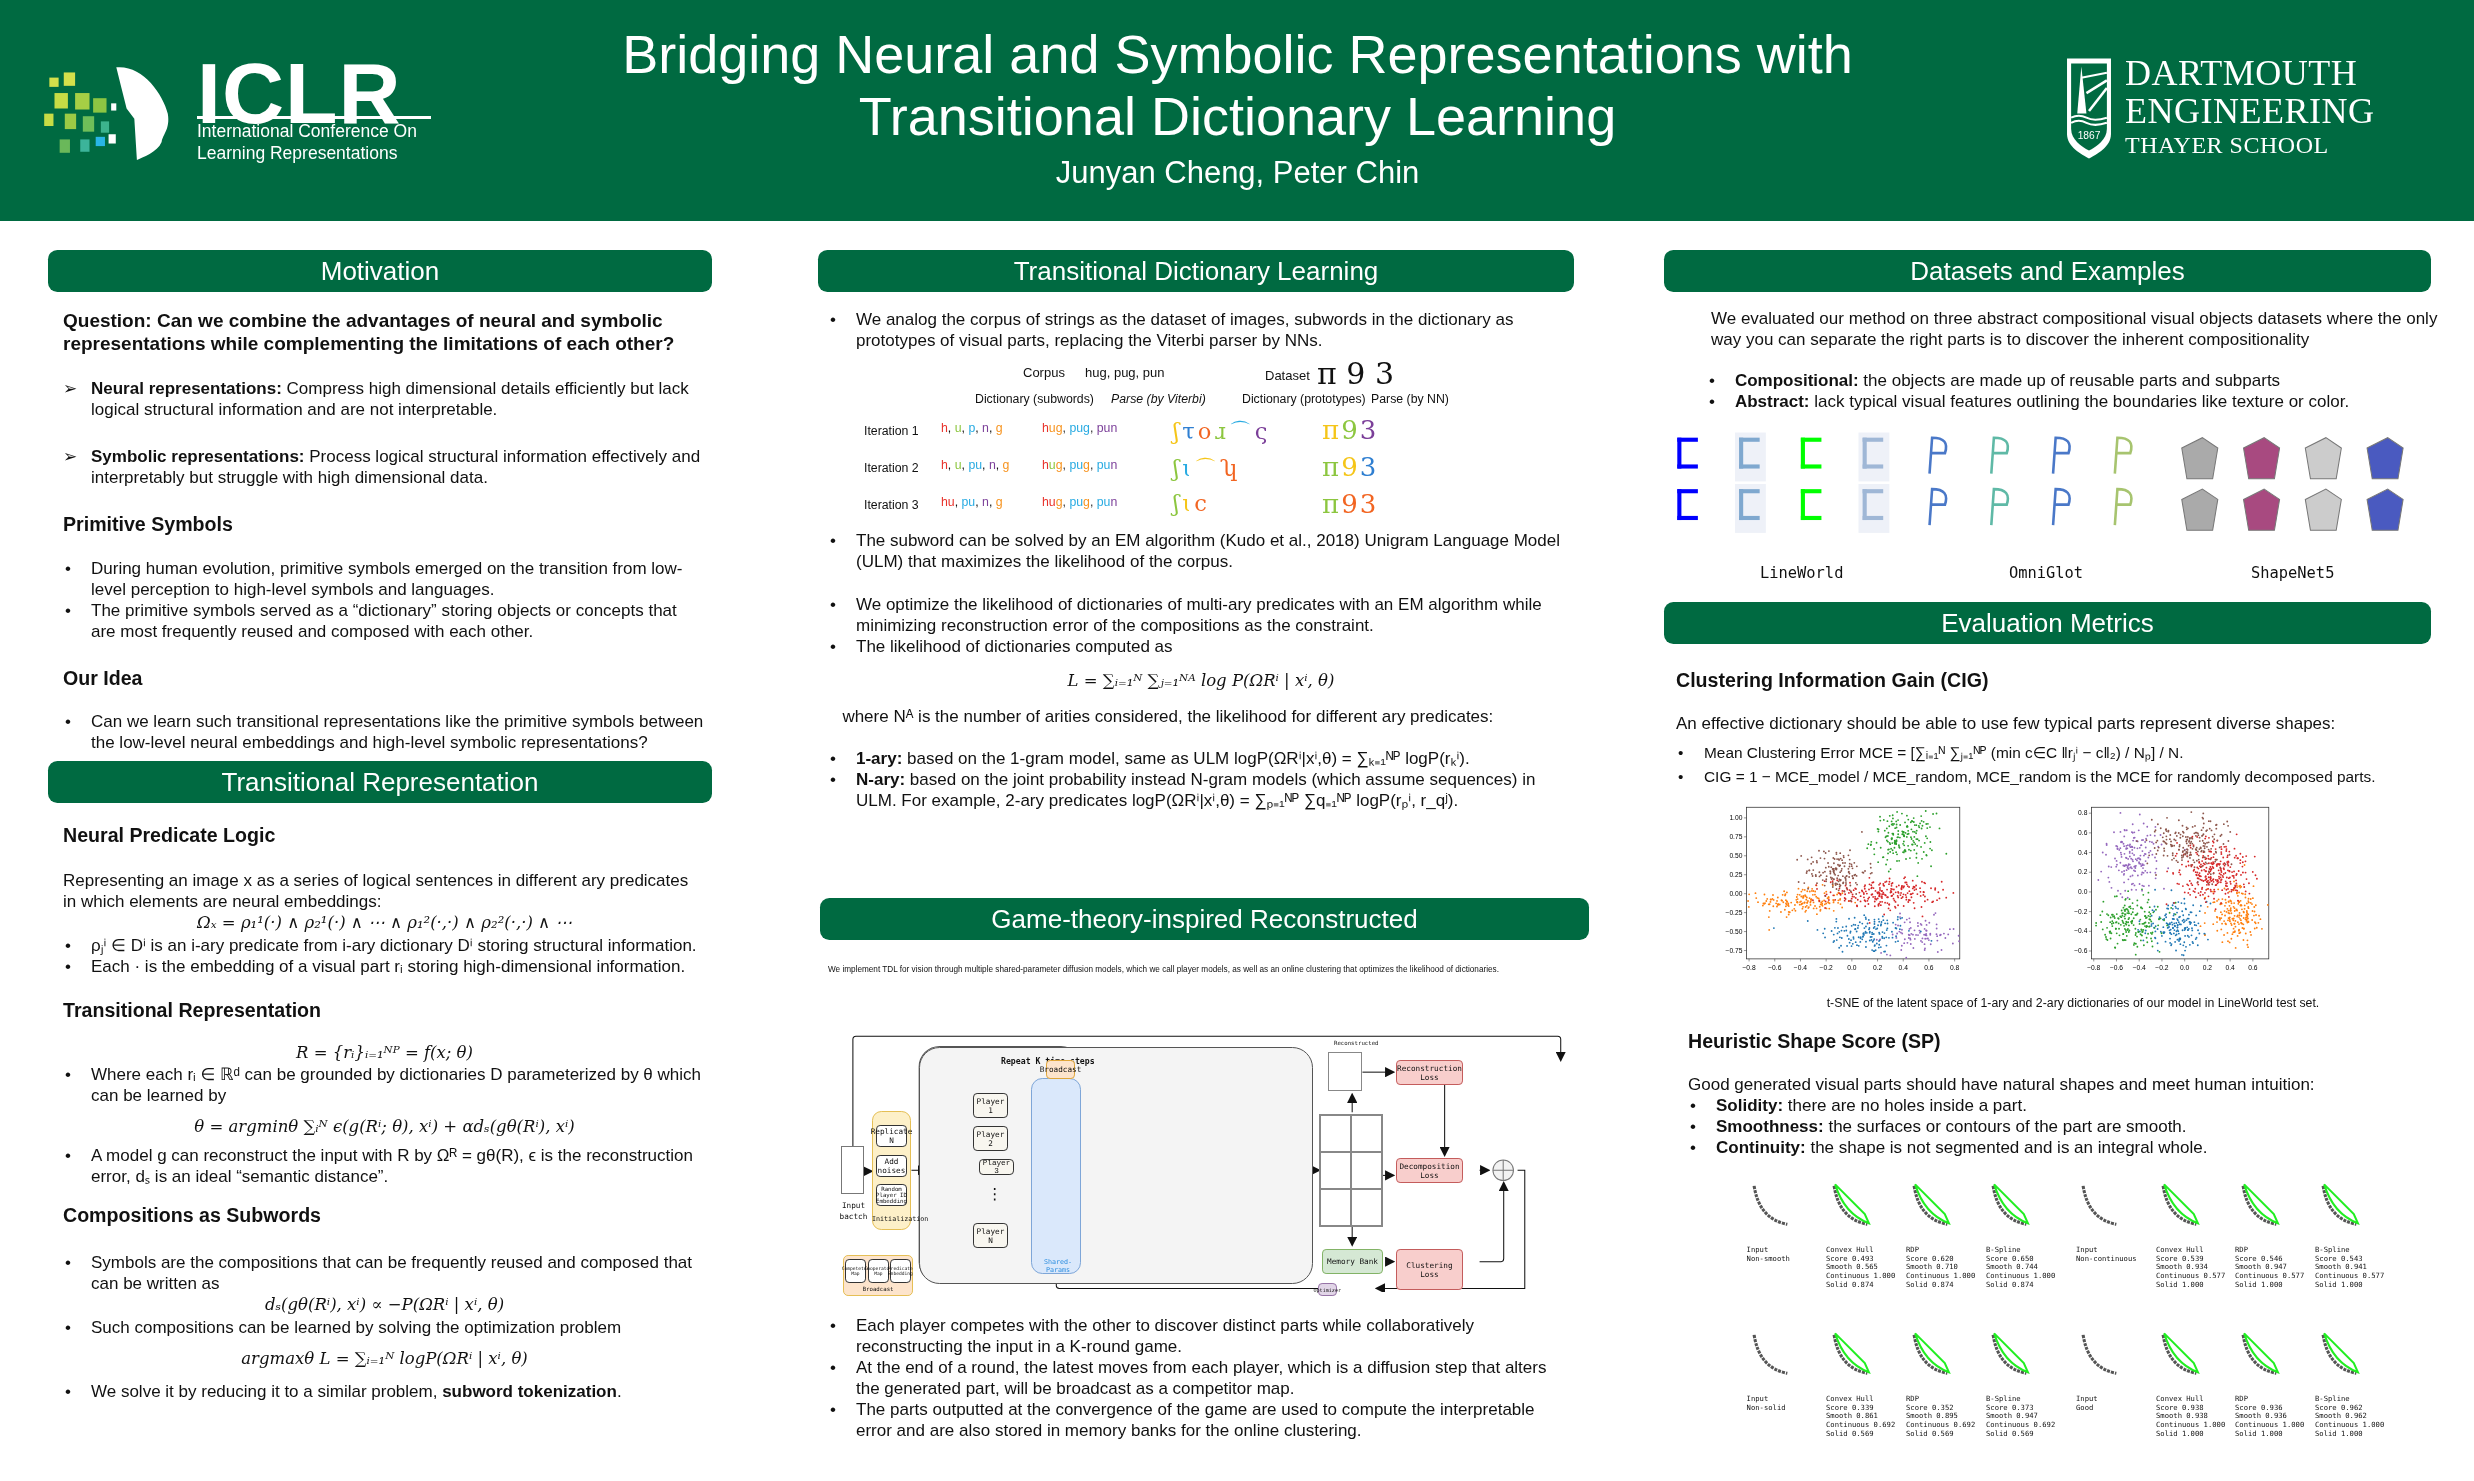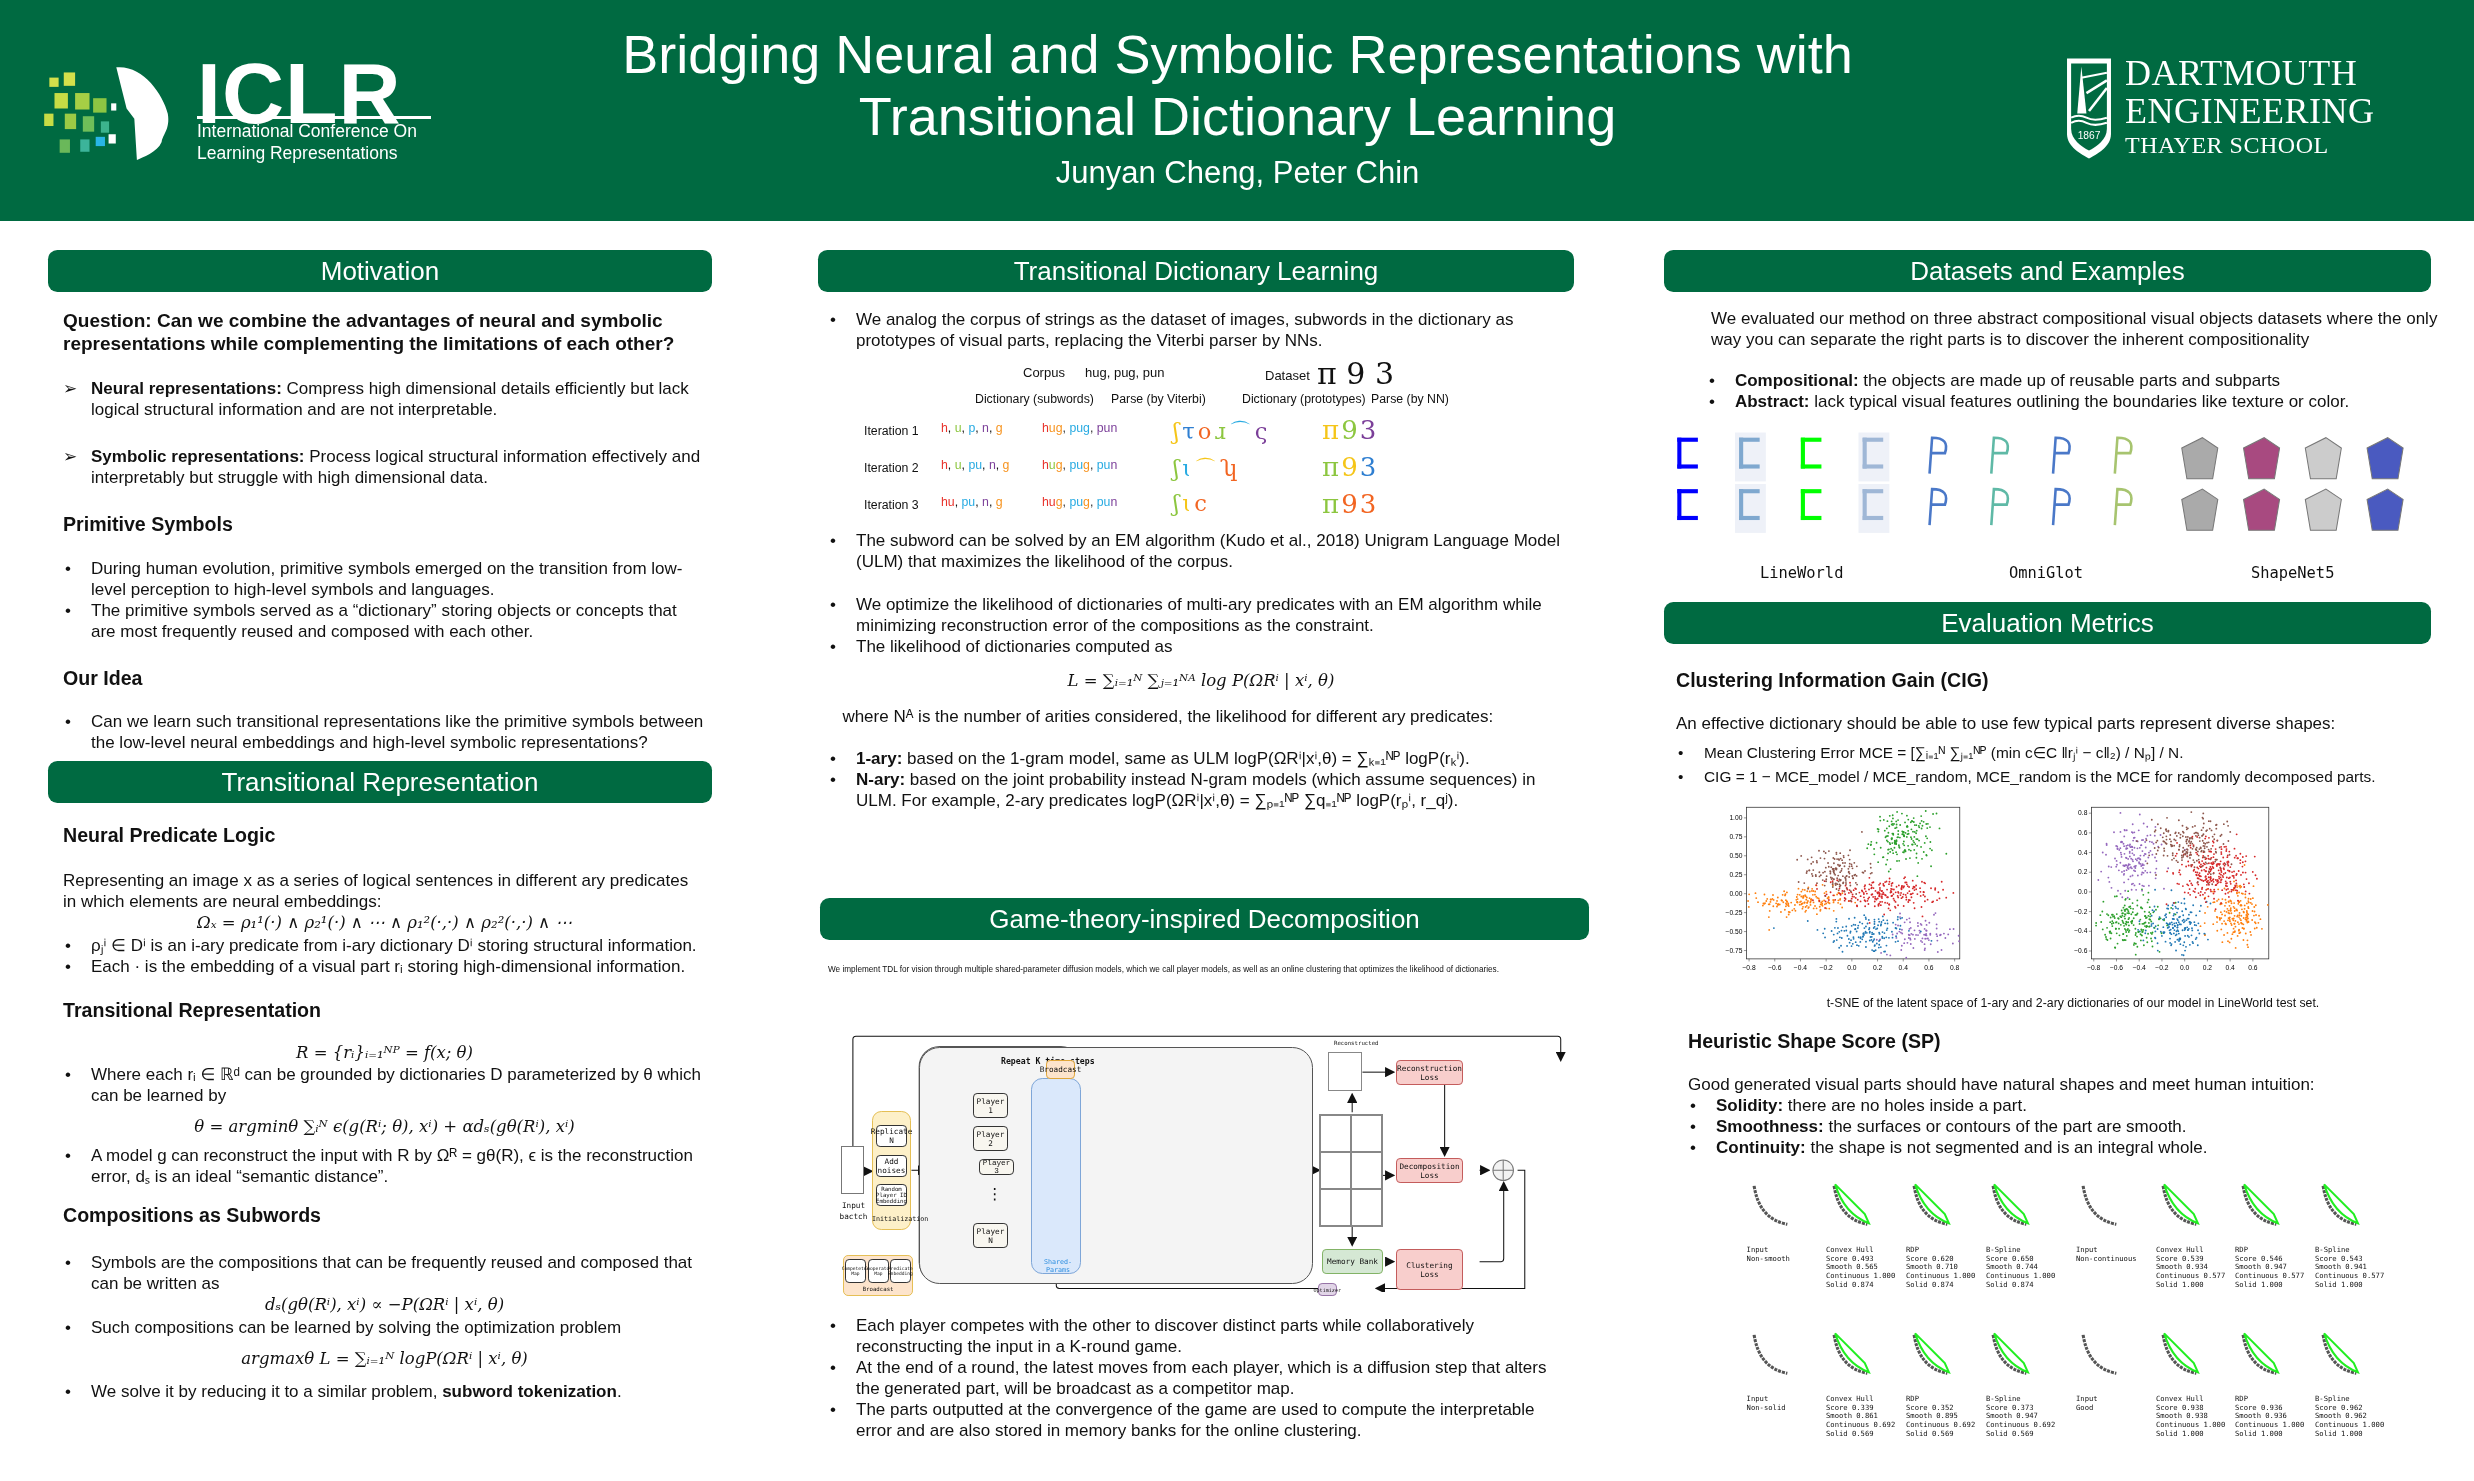--- a/index.html
+++ b/index.html
@@ -150,21 +150,21 @@
     <li>We analog the corpus of strings as the dataset of images, subwords in the dictionary as prototypes of visual parts, replacing the Viterbi parser by NNs.</li>
   </ul>
 </div>
 
 <div class="figure-box" style="left:864px;top:360px;width:695px;height:170px;">
   <div style="position:absolute;left:159px;top:5.1px;font-size:13px;">Corpus</div>
   <div style="position:absolute;left:221px;top:5.1px;font-size:13px;">hug, pug, pun</div>
   <div style="position:absolute;left:401px;top:8.2px;font-size:13px;">Dataset</div>
   <div style="position:absolute;left:453px;top:-4.1px;font-size:30px;font-family:'DejaVu Serif',serif;">π 9 3</div>
   <div style="position:absolute;left:111px;top:32px;font-size:12.3px;">Dictionary (subwords)</div>
-  <div style="position:absolute;left:247px;top:32px;font-size:12.3px;">Parse (by Viterbi)</div>
+  <div style="position:absolute;left:247px;top:32px;font-size:12.3px;font-style:italic;">Parse (by Viterbi)</div>
   <div style="position:absolute;left:378px;top:32px;font-size:12.3px;">Dictionary (prototypes)</div>
   <div style="position:absolute;left:507px;top:32px;font-size:12.3px;">Parse (by NN)</div>
   <div id="iter-rows">
       <div class="iter-row" style="top: 61px; left: 0px;">
         <span style="position: absolute; left: 0px; top: 3.1px; font-size: 12.3px;">Iteration 1</span>
         <span style="position: absolute; left: 77px; top: 0px; font-size: 12.3px;"><span style="color: rgb(232, 49, 42);">h</span><span>, </span><span style="color: rgb(140, 198, 63);">u</span><span>, </span><span style="color: rgb(41, 171, 226);">p</span><span>, </span><span style="color: rgb(123, 63, 153);">n</span><span>, </span><span style="color: rgb(247, 147, 30);">g</span></span>
         <span style="position: absolute; left: 178px; top: 0px; font-size: 12.3px;"><span style="color: rgb(232, 49, 42);">h</span><span style="color: rgb(247, 147, 30);">ug</span><span style="color: rgb(51, 51, 51);">, </span><span style="color: rgb(41, 171, 226);">pug</span><span style="color: rgb(51, 51, 51);">, </span><span style="color: rgb(123, 63, 153);">pun</span></span>
         <span style="position: absolute; left: 309px; top: -5.1px; font-size: 22.6px; font-family: &quot;DejaVu Serif&quot;, serif; letter-spacing: 3.1px;"><span style="color: rgb(245, 197, 24);">ʃ</span><span style="color: rgb(47, 127, 209);">τ</span><span style="color: rgb(242, 101, 34);">o</span><span style="color: rgb(140, 198, 63);">ɹ</span><span style="color: rgb(41, 171, 226);">⌒</span><span style="color: rgb(123, 63, 153);">ς</span></span>
         <span style="position: absolute; left: 458px; top: -6.2px; font-size: 26px; font-family: &quot;DejaVu Serif&quot;, serif; letter-spacing: 2.1px;"><span style="color: rgb(245, 197, 24);">π</span><span style="color: rgb(140, 198, 63);">9</span><span style="color: rgb(123, 63, 153);">3</span></span>
       </div>
@@ -194,21 +194,21 @@
     <li>The likelihood of dictionaries computed as</li>
   </ul>
   <div class="eq" style="margin:13.4px 0;">L = ∑ᵢ₌₁ᴺ ∑ⱼ₌₁ᴺᴬ log P(ΩRⁱ | xⁱ, θ)</div>
   <div class="txt" style="margin-left:14.4px;">where Nᴬ is the number of arities considered, the likelihood for different ary predicates:</div>
   <ul class="bul" style="margin-top:20.6px;">
     <li><b>1-ary:</b><span> based on the 1-gram model, same as ULM logP(ΩRⁱ|xⁱ,θ) = ∑ₖ₌₁ᴺᴾ logP(rₖⁱ).</span></li>
     <li><b>N-ary:</b><span> based on the joint probability instead N-gram models (which assume sequences) in ULM. For example, 2-ary predicates logP(ΩRⁱ|xⁱ,θ) = ∑ₚ₌₁ᴺᴾ ∑q₌₁ᴺᴾ logP(rₚⁱ, r_qʲ).</span></li>
   </ul>
 </div>
 
-<div class="sec-head" style="left:820px;top:898px;width:769px;">Game-theory-inspired Decomposition</div>
+<div class="sec-head" style="left:820px;top:898px;width:769px;">Game-theory-inspired Reconstructed</div>
 <div class="col" style="left:828px;top:965px;width:746px;">We implement TDL for vision through multiple shared-parameter diffusion models, which we call player models, as well as an online clustering that optimizes the likelihood of dictionaries.</div>
 
 <div class="figure-box" style="left:838px;top:1029px;width:752px;height:263px;">
   <svg width="752" height="263" style="position:absolute;left:0;top:0;" viewBox="0 0 1462 512">
     <defs>
         <marker id="ah" markerWidth="10" markerHeight="10" refX="8" refY="5" orient="auto">
           <path d="M0,0 L10,5 L0,10 z" fill="#111"></path>
         </marker>
       </defs>
     <path d="M28 230 V20 Q28 14 34 14 H1400 Q1406 14 1406 20 V60" stroke="#111" stroke-width="2" fill="none" marker-end="url(#ah)"></path>

